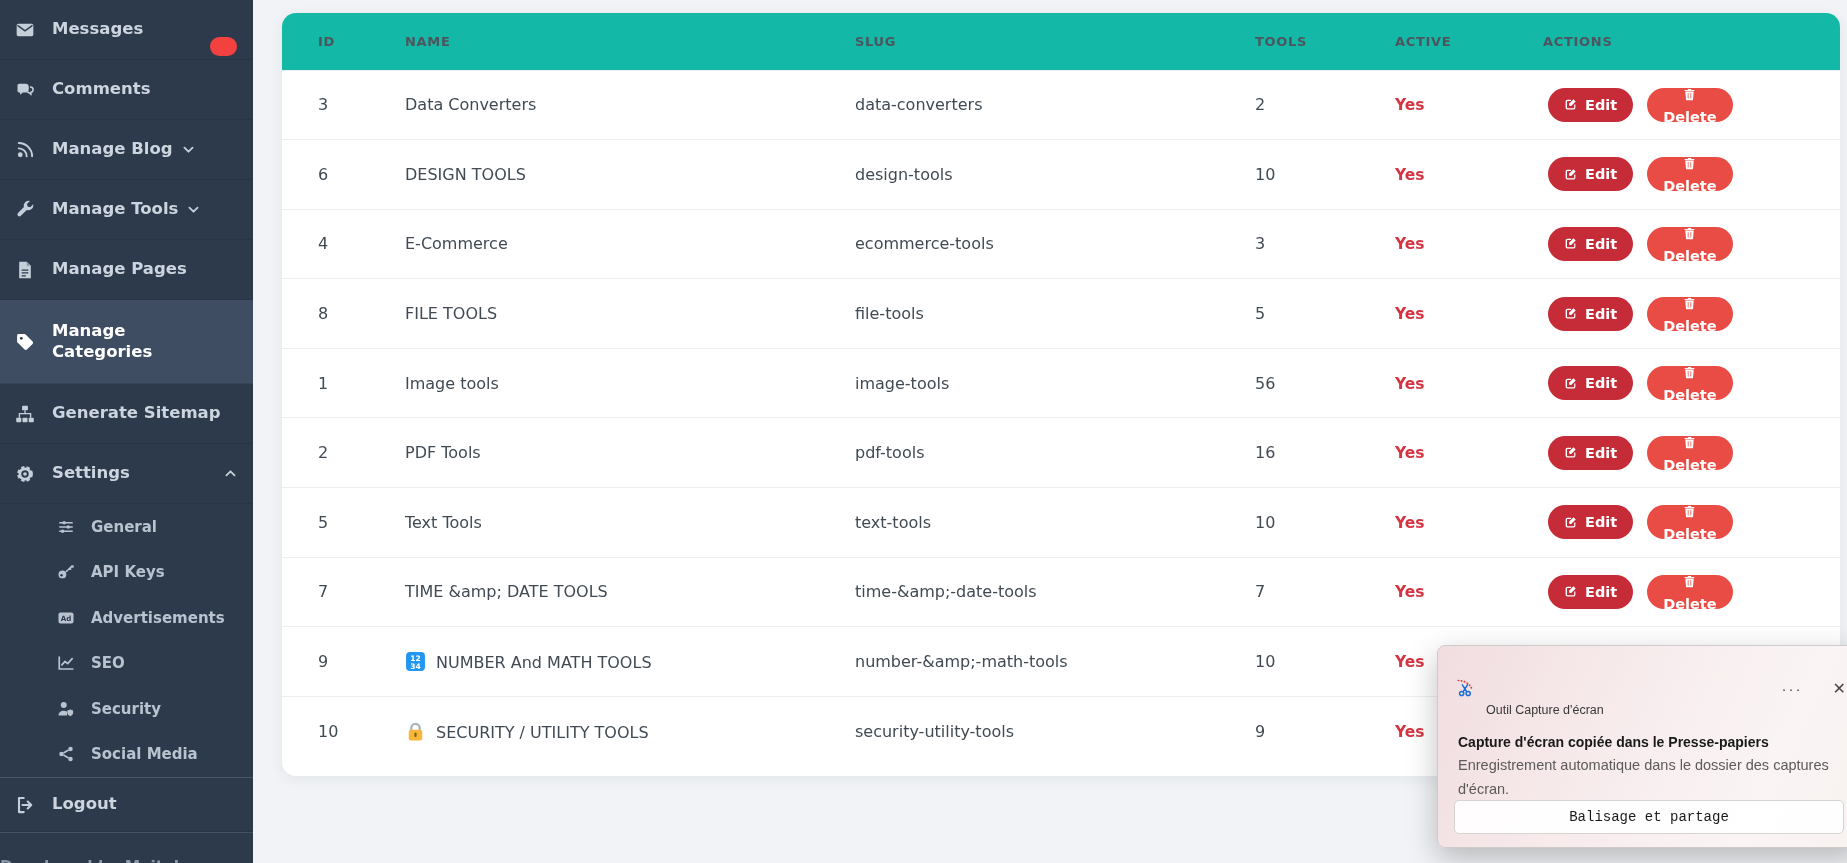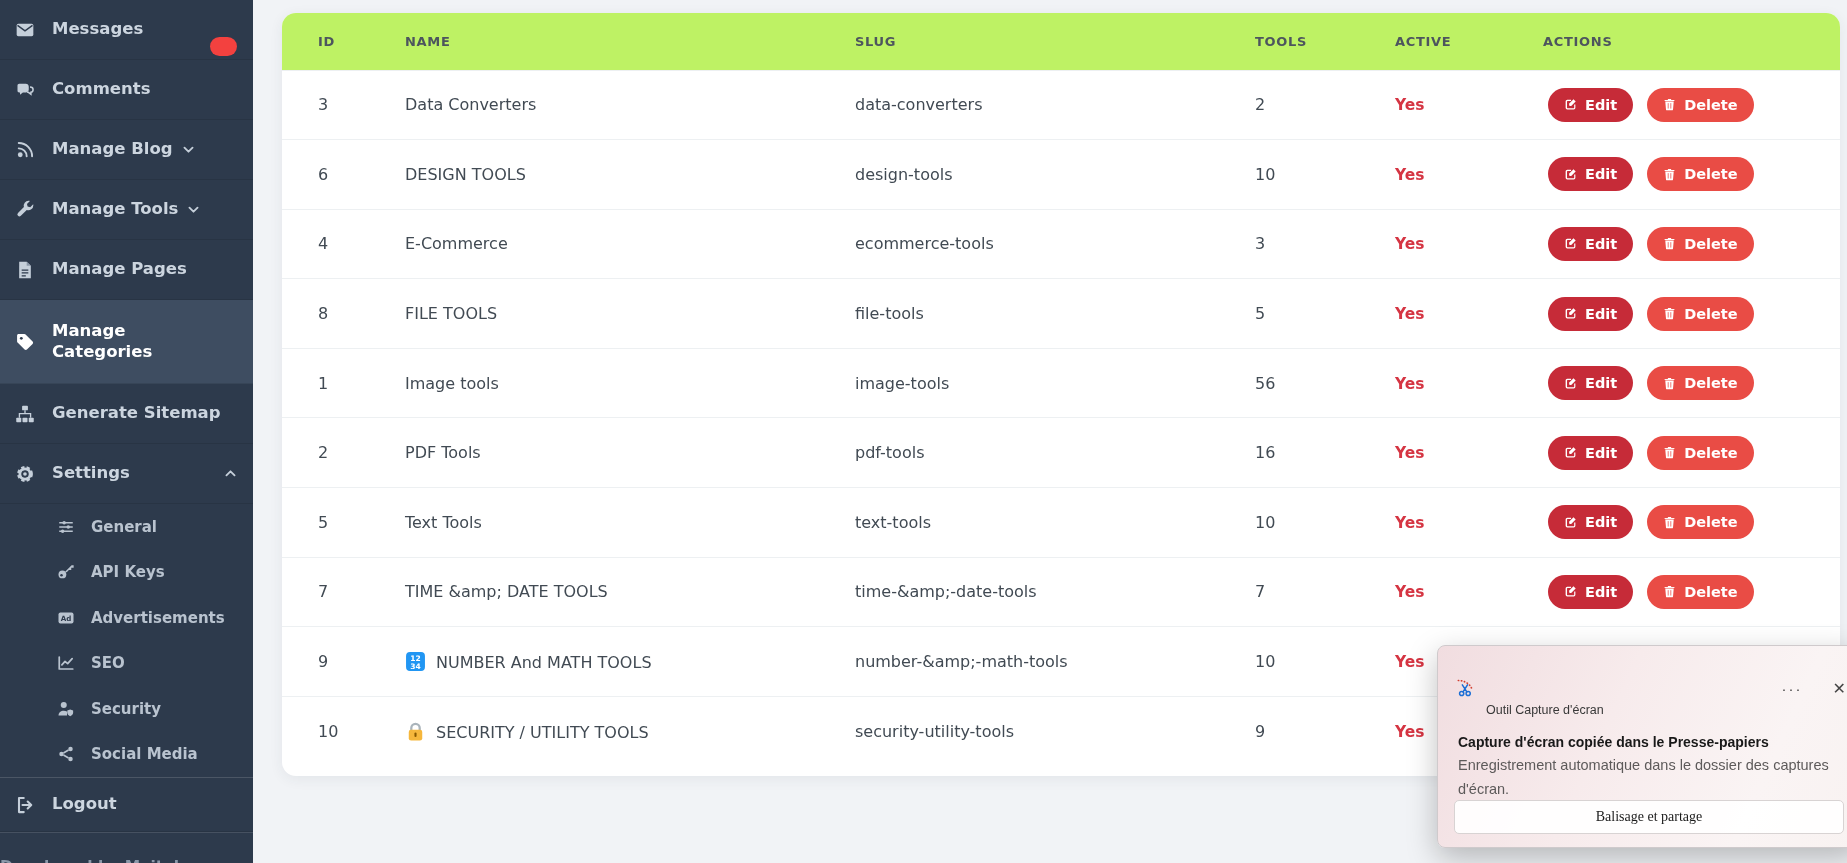--- a/index.html
+++ b/index.html
@@ -54,62 +54,62 @@
   
   .card {
     position:absolute; left:282px; top:13px; width:1558px; height:763px;
     background:#fff; border-radius:14px; overflow:hidden;
     box-shadow:0 3px 14px rgba(40,50,70,0.07);
   }
   table { width:100%; border-collapse:collapse; table-layout:fixed; }
   col.c-id{width:123px} col.c-name{width:450px} col.c-slug{width:400px}
   col.c-tools{width:140px} col.c-active{width:148px} col.c-actions{width:297px}
   thead th {
-    height:57px; background:#bef264; text-align:left;
+    height:57px; background:#14b8a6; text-align:left;
     font-size:13px; letter-spacing:0.7px; color:#4d555e; font-weight:bold;
   }
   th:first-child, td:first-child { padding-left:36px; }
   tbody td {
     height:69.6px; border-top:1px solid #edf0f2;
     font-size:16px; color:#414a53; vertical-align:middle;
   }
   .name-wrap { display:flex; align-items:flex-end; gap:10px; }
   .name-wrap .emoji { flex:0 0 21px; }
   .name-wrap .emoji svg { width:21px; height:21px; }
   .yes { color:var(--active-yes,#d53543); font-weight:bold; font-size:15.5px; }
   .actions { display:flex; gap:14px; align-items:center; padding-left:5px; }
   .btn {
     display:inline-flex; align-items:center; gap:8px; height:34px; padding:0 16px;
     border:none; border-radius:18px; color:#fff; font-size:14.5px; font-weight:bold;
     font-family:inherit; cursor:pointer;
   }
   .btn svg { width:13px; height:13px; }
   .btn-edit { background:var(--edit-button,#c62b38); }
-  .btn-del  { background:var(--delete-button,#e94c45); }
+  .btn-del  { background:var(--delete-button,#e94c45);flex-direction:column; }
 
   
   .toast {
     position:absolute; left:1437px; top:645px; width:424px; height:203px;
     background:linear-gradient(115deg,#f1dde0 0%,#f7ebec 40%,#faf4f4 75%,#f8f2f1 100%);
     border:1px solid #cfcacc; border-radius:8px; z-index:50;
     box-shadow:0 10px 30px rgba(0,0,0,0.25);
     font-family:"Liberation Sans",sans-serif; color:#1b1b1b;
   }
   .toast-head { display:flex; align-items:center; padding:13px 14px 0 17px; }
   .toast-head .app-icon svg { width:20px; height:20px; }
   .toast-app { margin-left:11px; font-size:12.5px; color:#383838; flex:1;margin-top:44px; }
   .toast-more { font-size:15px; letter-spacing:2px; color:#454545; cursor:pointer; margin-right:30px; }
   .toast-close { font-size:16px; color:#454545; cursor:pointer; }
   .toast-title { padding:0 20px; margin-top:17px; font-size:14px; font-weight:bold; color:#191919; }
   .toast-body { padding:0 20px; margin-top:3px; font-size:14.5px; line-height:24px; color:#5d5a5a; }
   .toast-btn {
     position:absolute; left:16px; right:16px; bottom:13px; height:34px;
     background:rgba(255,255,255,0.92); border:1px solid #d8d3d3; border-radius:5px;
     display:flex; align-items:center; justify-content:center;
-    font-size:14px; color:#1a1a1a; font-family:Liberation Serif, serif; cursor:pointer;
+    font-size:14px; color:#1a1a1a; font-family:Liberation Mono, monospace; cursor:pointer;
   }
 </style>
 </head>
 <body>
 
 <aside class="sidebar">
   <nav class="menu">
 
       <div class="s-item clipped">
         <span class="icon">

